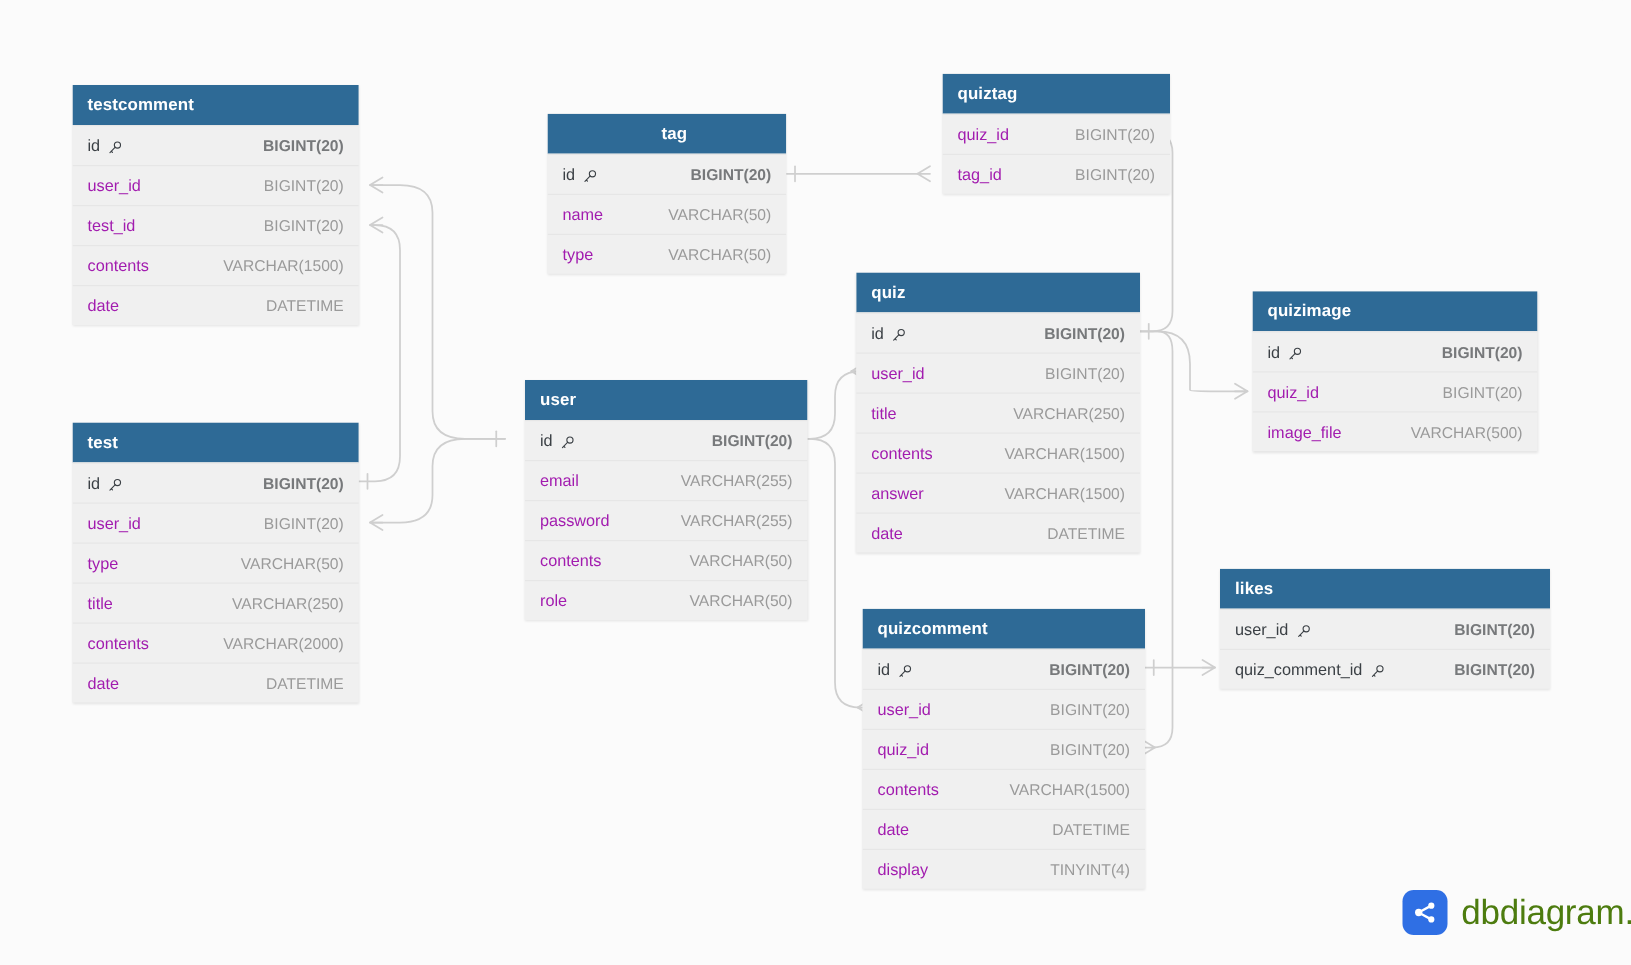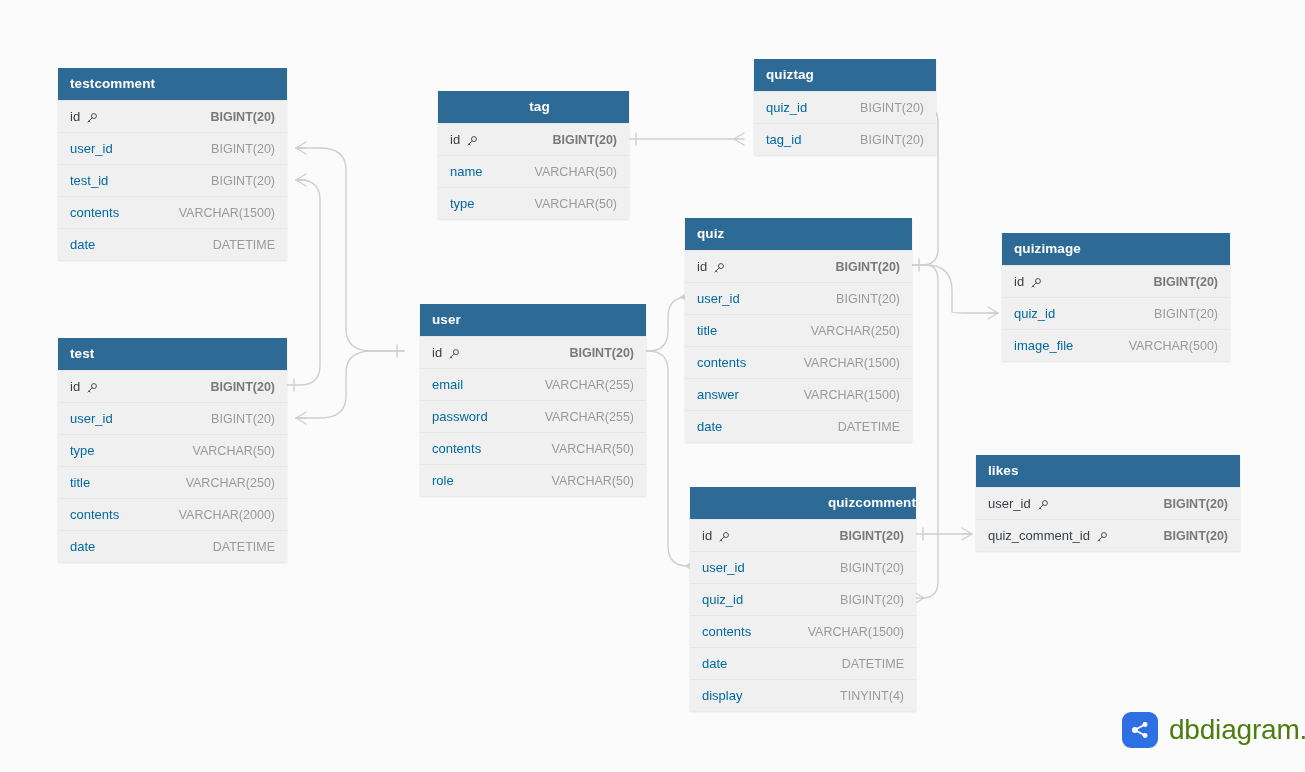--- a/index.html
+++ b/index.html
@@ -46,21 +46,21 @@
     align-items: center;
     justify-content: space-between;
     padding: 0 12px;
     box-sizing: border-box;
     border-top: 1px solid #e6e6e6;
     background: #f0f0f0;
   }
   .tbl-row:first-of-type { border-top: none; }
   .col-name {
     font-size: 13px;
-    color: #0369a1;
+    color: #a21caf;
     display: flex;
     align-items: center;
     gap: 4px;
     white-space: nowrap;
   }
   .col-type {
     font-size: 12.5px;
     color: #9a9a9a;
     white-space: nowrap;
   }
@@ -386,21 +386,21 @@
           </span>
           <span class="col-type">BIGINT(20)</span>
         </div>
         <div class="tbl-row">
           <span class="col-name">
             <span>image_file</span>
           </span>
           <span class="col-type">VARCHAR(500)</span>
         </div>
       </div>
-      <div class="table" style="left: 690px; top: 487px; width: 226px; text-align: right;">
+      <div class="table" style="left: 690px; top: 487px; width: 226px;">
         <div class="tbl-header">quizcomment</div>
         <div class="tbl-row pk">
           <span class="col-name">
             <span>id</span>
             <span class="key-icon">
               <svg width="12" height="12" viewBox="0 0 16 16" aria-hidden="true">
                 <circle cx="10.6" cy="5.4" r="3.3" fill="none" stroke="currentColor" stroke-width="1.2"></circle>
                 <path d="M8.3 7.7 L2.6 13.4 M4.0 12.0 L5.3 13.3" fill="none" stroke="currentColor" stroke-width="1.2" stroke-linecap="round"></path>
               </svg>
             </span>

